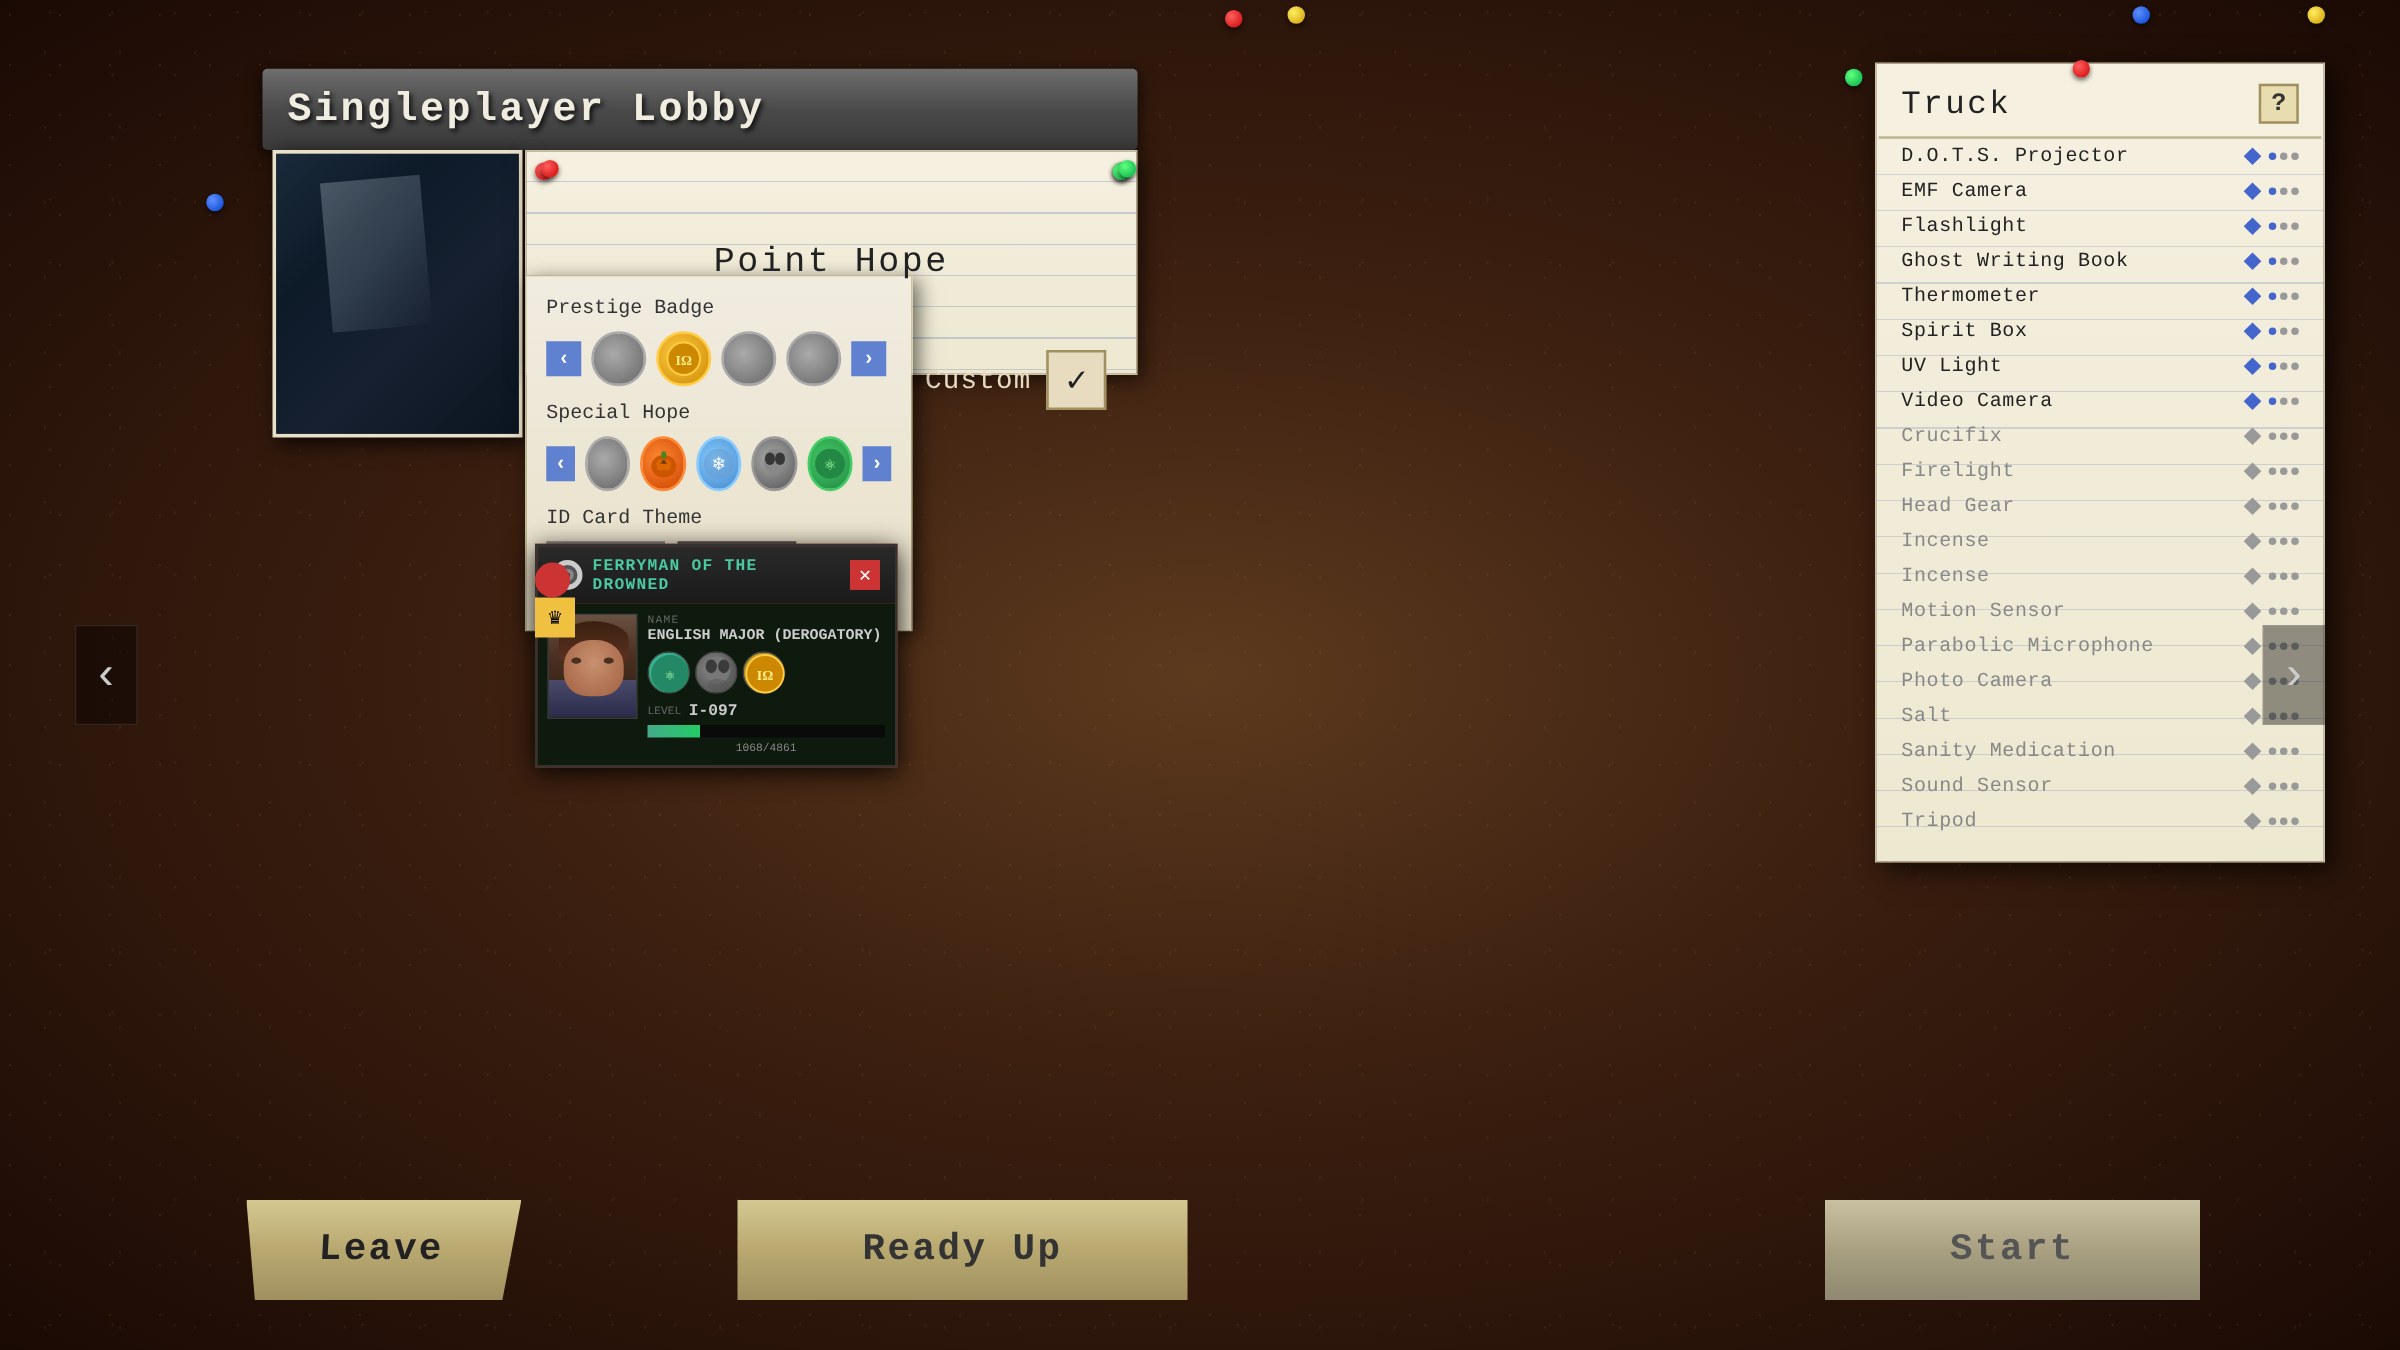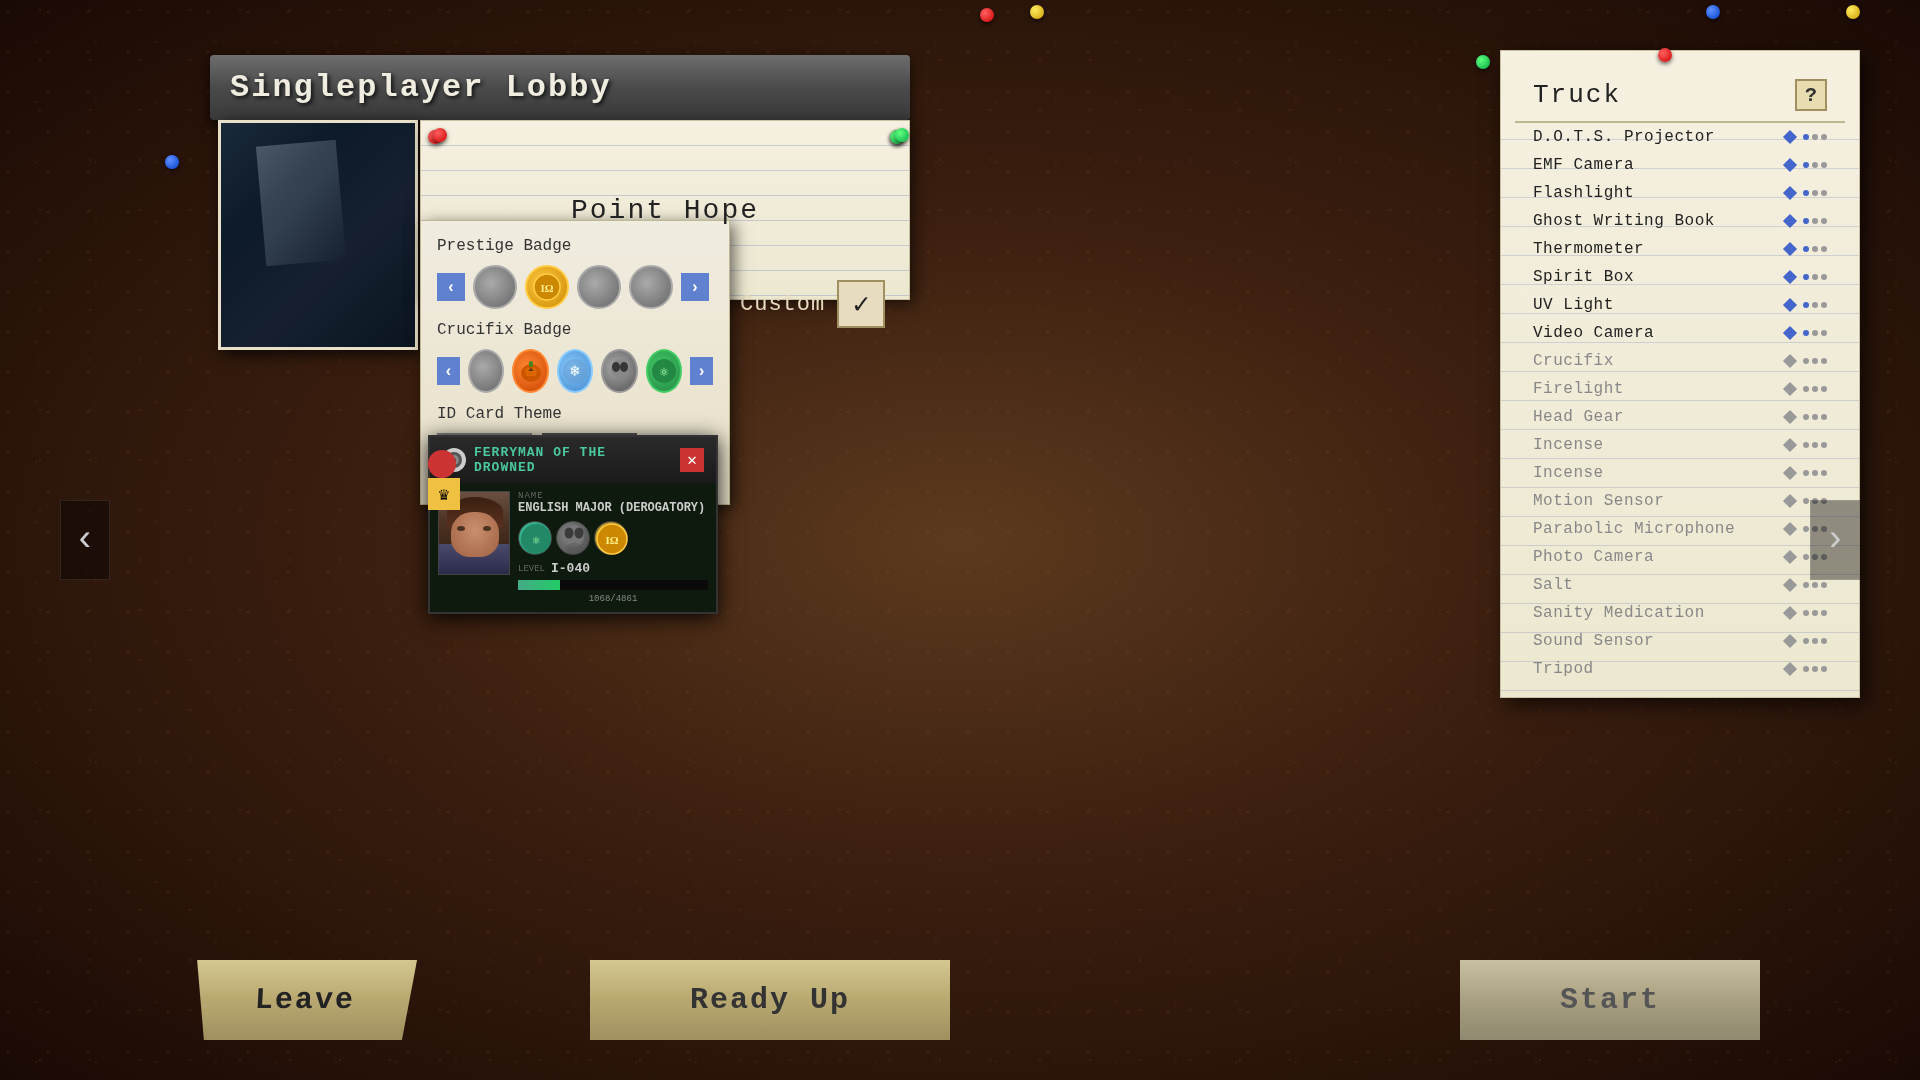--- a/index.html
+++ b/index.html
@@ -475,21 +475,21 @@
     
     .truck-panel {
       position: absolute;
       top: 50px;
       right: 60px;
       width: 360px;
       min-height: 640px;
       background: linear-gradient(180deg, #f5f0e0 0%, #ede8d0 100%);
       border: 1px solid #c8c0a0;
       box-shadow: 6px 6px 20px rgba(0,0,0,0.7);
-      padding: 14px;
+      padding: 2px;
     }
 
     .truck-panel-lines {
       position: absolute;
       inset: 0;
       background-image: repeating-linear-gradient(
         transparent,
         transparent 28px,
         rgba(100,120,180,0.25) 28px,
         rgba(100,120,180,0.25) 29px
@@ -710,21 +710,21 @@
       <svg width="30" height="30" viewBox="0 0 30 30">
         <circle cx="15" cy="15" r="13" fill="#cc8800" stroke="#ffcc44" stroke-width="1.5"></circle>
         <text x="15" y="20" text-anchor="middle" fill="#ffee88" font-size="11" font-family="serif" font-weight="bold">IΩ</text>
       </svg>
     </div>
     <div class="badge-circle empty"></div>
     <div class="badge-circle empty"></div>
     <button class="badge-nav-btn">›</button>
   </div>
 
-  <div class="badge-section-title">Crucifix Badge</div>
+  <div class="badge-section-title">Special Hope</div>
   <div class="badge-row">
     <button class="badge-nav-btn">‹</button>
     <div class="badge-circle empty"></div>
     <div class="badge-circle special-pumpkin">
       <svg width="28" height="28" viewBox="0 0 28 28">
         <ellipse cx="14" cy="16" rx="10" ry="9" fill="#cc5500"></ellipse>
         <rect x="12" y="4" width="4" height="6" rx="2" fill="#448822"></rect>
         <polygon points="8,13 11,10 14,14 17,10 20,13 19,19 9,19" fill="#dd6600"></polygon>
         <polygon points="11,14 14,11 17,14" fill="#222" opacity="0.6"></polygon>
       </svg>
@@ -822,21 +822,21 @@
         </div>
         <div class="popup-badge-sm popup-badge-gold">
           <svg width="34" height="34" viewBox="0 0 34 34">
             <circle cx="17" cy="17" r="15" fill="#cc8800" stroke="#ffcc44" stroke-width="1.5"></circle>
             <text x="17" y="22" text-anchor="middle" fill="#ffee88" font-size="11" font-family="serif" font-weight="bold">IΩ</text>
           </svg>
         </div>
       </div>
       <div class="popup-level-row">
         <span class="popup-level-label">LEVEL</span>
-        <span class="popup-level-val">I-040</span>
+        <span class="popup-level-val">I-097</span>
       </div>
       <div class="popup-xp-bar-container">
         <div class="popup-xp-bar" style="width: 22%;"></div>
       </div>
       <div class="popup-xp-text">1068/4861</div>
     </div>
   </div>
 </div>
 
 <div class="truck-panel">

